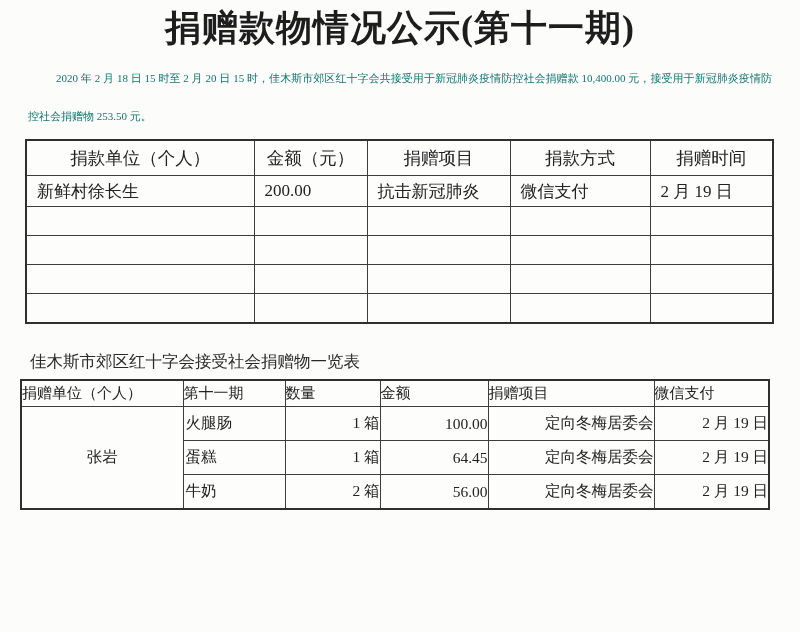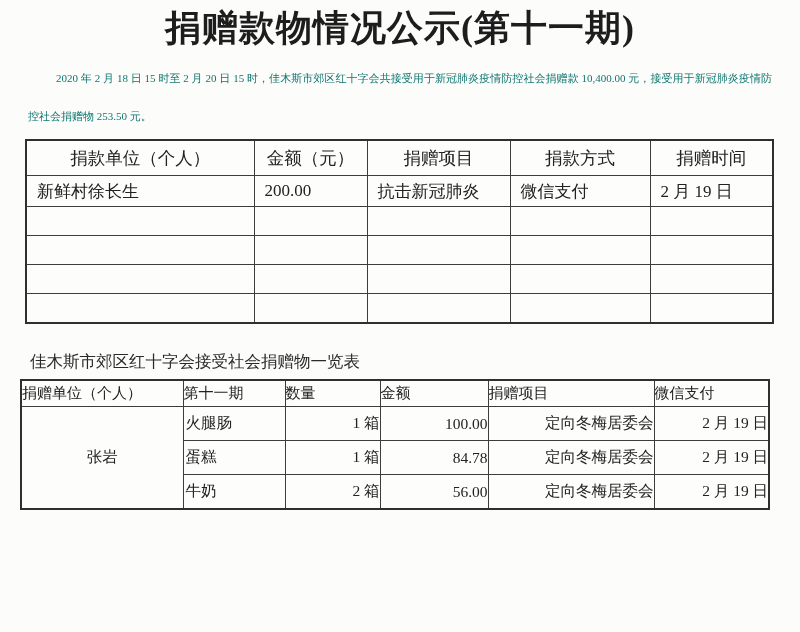--- a/index.html
+++ b/index.html
@@ -196,21 +196,21 @@
         <td class="donor" rowspan="3">张岩</td>
         <td class="item-name">火腿肠</td>
         <td>1 箱</td>
         <td>100.00</td>
         <td>定向冬梅居委会</td>
         <td>2 月 19 日</td>
       </tr>
       <tr>
         <td class="item-name">蛋糕</td>
         <td>1 箱</td>
-        <td>84.78</td>
+        <td>64.45</td>
         <td>定向冬梅居委会</td>
         <td>2 月 19 日</td>
       </tr>
       <tr>
         <td class="item-name">牛奶</td>
         <td>2 箱</td>
         <td>56.00</td>
         <td>定向冬梅居委会</td>
         <td>2 月 19 日</td>
       </tr>

